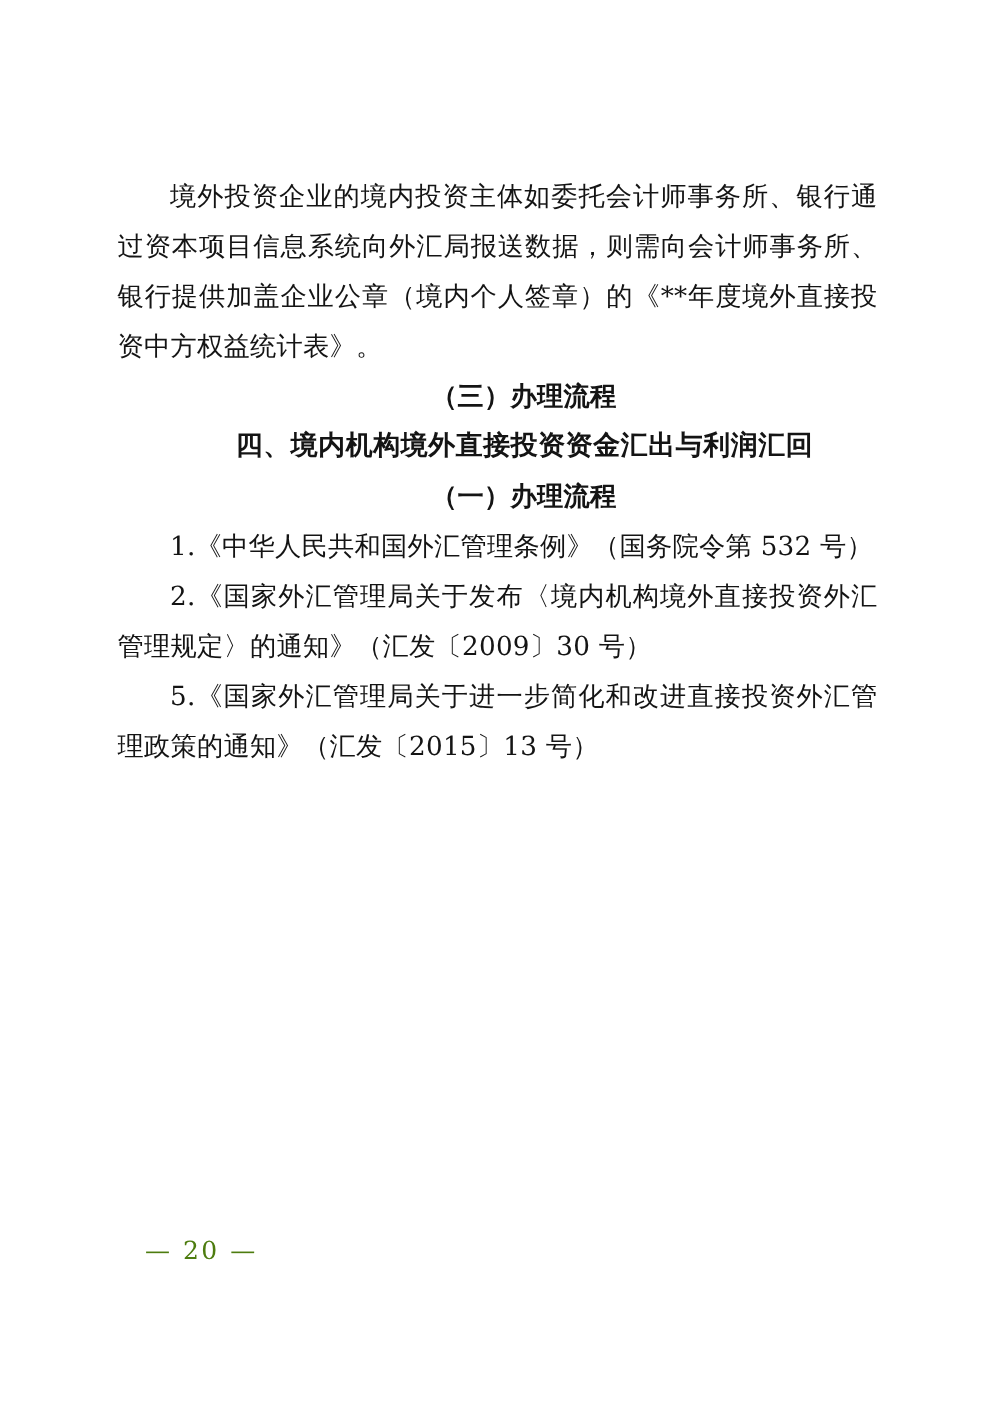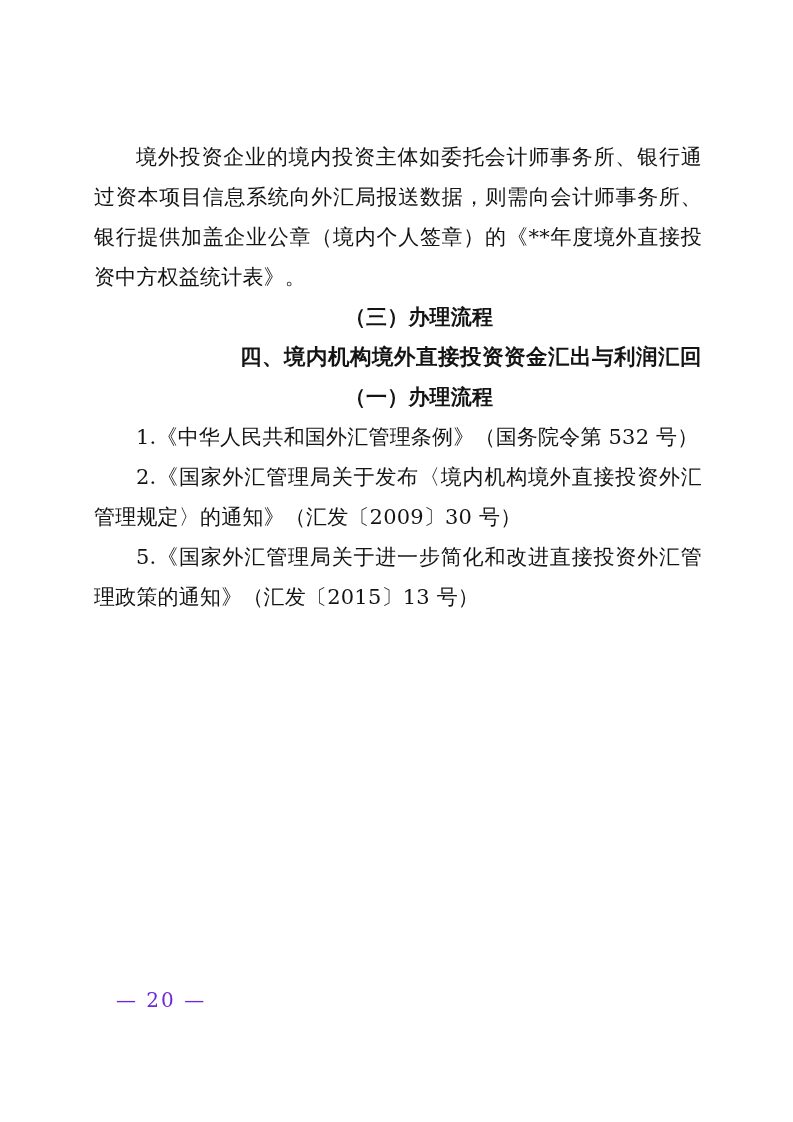--- a/index.html
+++ b/index.html
@@ -33,31 +33,31 @@
     letter-spacing: 0.2px;
     word-break: break-word;
   }
   .para.subheading {
     font-weight: 600;
     text-align: center;
     font-family: "DejaVu Serif", "Liberation Serif", serif;
   }
   .para.heading {
     font-weight: bold;
-    text-align: right;
+    text-align: center;
     font-size: 21.5px;
     font-family: "DejaVu Sans", "Liberation Sans", sans-serif;
     letter-spacing: 0.5px;
   }
   .footer {
     position: absolute;
     left: 116px;
     top: 988px;
     font-size: 20px;
-    color: #6d28d9;
+    color: #4d7c0f;
     letter-spacing: 2px;
     font-family: "DejaVu Serif", "Liberation Serif", serif;
   }
 </style>
 </head>
 <body>
 
 <div class="page">
 
   <div class="content">

